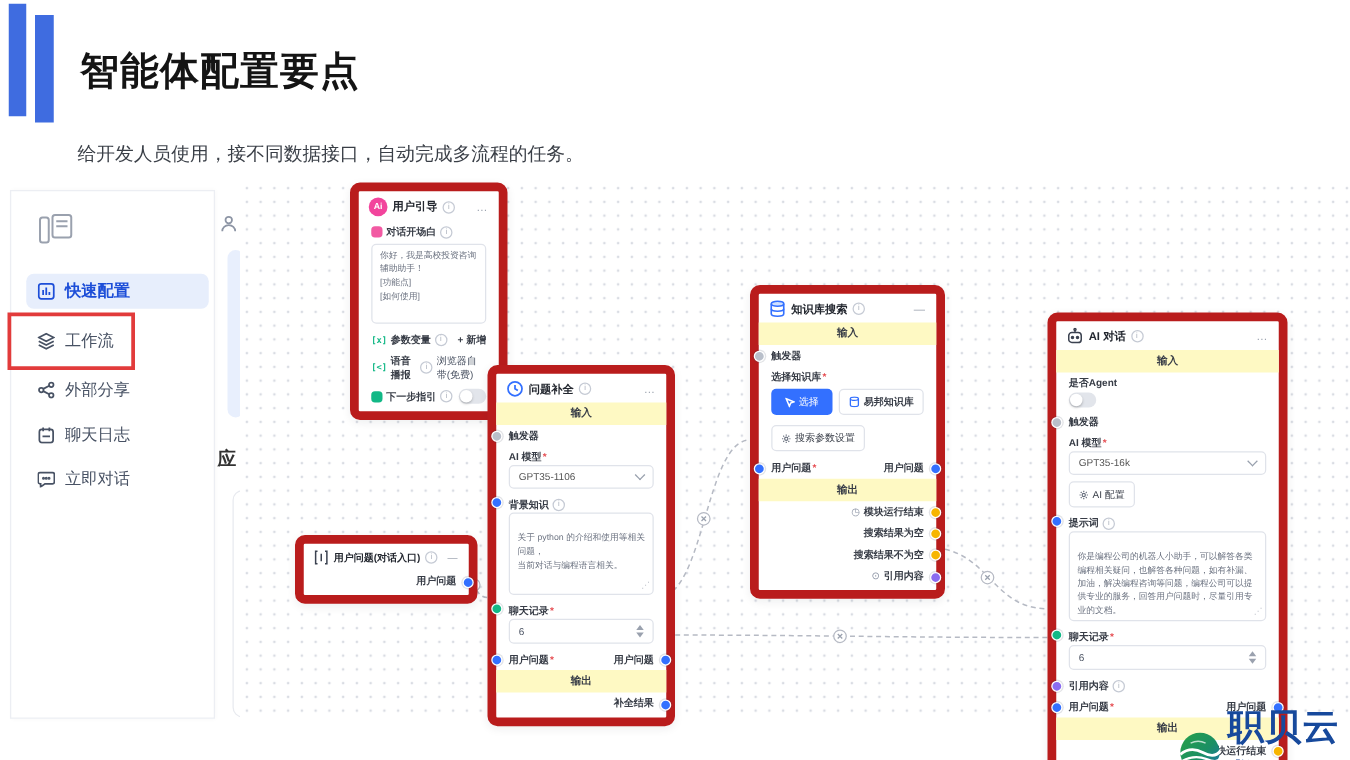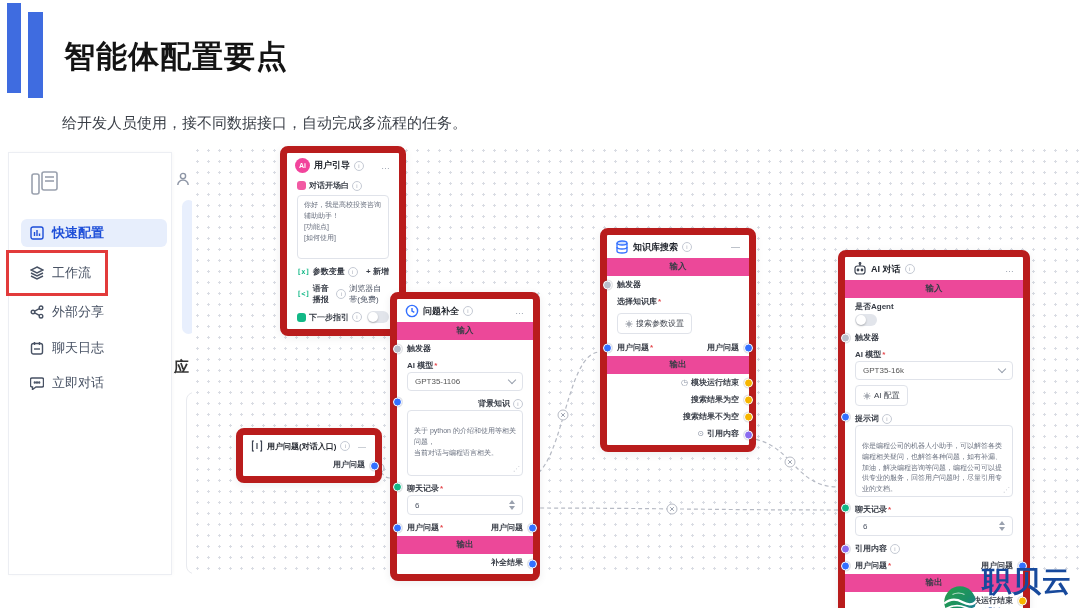--- a/index.html
+++ b/index.html
@@ -30,21 +30,21 @@
   
   .canvas{position:absolute;left:192px;top:145px;width:888px;height:430px;background-color:#fff;
           background-image:radial-gradient(circle,#d9dce3 1px,transparent 1.3px);background-size:11px 11px;}
   #edges{position:absolute;left:192px;top:145px;width:888px;height:430px;pointer-events:none;z-index:5;}
 
   
   .node{position:absolute;background:#fff;border:7px solid #b91c1c;border-radius:8px;z-index:10;
         box-shadow:0 2px 8px rgba(19,24,44,.07);font-size:8px;color:#4b5363;}
   .nh{display:flex;align-items:center;gap:4px;padding:5px 8px 4px;font-size:9px;font-weight:bold;color:#23272f;}
   .nh .menu{margin-left:auto;color:#9aa1ae;font-weight:normal;letter-spacing:1px;}
-  .band{background:#ec4899;text-align:center;font-size:8.5px;font-weight:bold;color:#383d47;padding:3px 0;}
+  .band{background:#fef9c3;text-align:center;font-size:8.5px;font-weight:bold;color:#383d47;padding:3px 0;}
   .row{position:relative;display:flex;align-items:center;gap:3px;padding:3px 10px;}
   .row .right{margin-left:auto;display:flex;align-items:center;gap:3px;}
   .lbl{font-weight:bold;color:#373c46;}
   .req::after{content:"*";color:#e5484d;margin-left:1px;}
   .inf{display:inline-block;width:8px;height:8px;border:1px solid #c5cad4;border-radius:50%;
        color:#a8aeba;font-size:6px;line-height:8px;text-align:center;font-weight:normal;flex:0 0 auto;}
   .inf::before{content:"i";}
   .dotl,.dotr{position:absolute;top:50%;transform:translateY(-50%);width:7px;height:7px;border-radius:50%;
        border:1.5px solid #fff;box-shadow:0 0 0 1px rgba(60,70,90,.15);cursor:pointer;}
   .dotl{left:-4px;} .dotr{right:-4px;}
@@ -253,21 +253,21 @@
     <span class="lbl">触发器</span>
     <span class="dotl c-gray"></span>
   </div>
   <div class="row" style="padding-bottom:0;">
       <span class="lbl req">AI 模型</span>
     </div>
   <div class="sel">
     <span>GPT35-1106</span>
     <span class="chev"></span>
   </div>
-  <div class="row" style="padding-bottom:0;justify-content:flex-end;">
+  <div class="row" style="padding-bottom:0;">
     <span class="lbl">背景知识</span>
     <span class="inf"></span>
     <span class="dotl c-blue"></span>
   </div>
   <div class="ta" style="height:56px;">
     <span>关于 python 的介绍和使用等相关问题，
 当前对话与编程语言相关。</span>
     <span class="rs">⋰</span>
   </div>
   <div class="row" style="padding-bottom:0;">
@@ -306,20 +306,35 @@
     <span class="menu">—</span>
   </div>
   <div class="band">输入</div>
   <div class="row">
     <span class="lbl">触发器</span>
     <span class="dotl c-gray"></span>
   </div>
   <div class="row" style="padding-bottom:1px;">
       <span class="lbl req">选择知识库</span>
     </div>
+  <div class="row" style="gap:5px;">
+    <span class="btn-blue">
+      <svg width="8" height="8" viewBox="0 0 8 8" fill="none" stroke="#fff" stroke-width="1.2">
+          <path d="M1 1 L7 3.5 L4.5 4.5 L3.5 7 Z"></path>
+        </svg>
+      <span>选择</span>
+    </span>
+    <span class="btn-outline">
+      <svg width="9" height="9" viewBox="0 0 14 14" fill="none" stroke="#3370ff" stroke-width="1.6">
+          <ellipse cx="7" cy="3" rx="5" ry="2"></ellipse>
+          <path d="M2 3 V11 C2 12.1 4.2 13 7 13 C9.8 13 12 12.1 12 11 V3"></path>
+        </svg>
+      <span>易邦知识库</span>
+    </span>
+  </div>
   <div class="row" style="padding-top:5px;padding-bottom:5px;">
     <span class="btn-outline" style="font-weight:normal;">
       <svg width="8" height="8" viewBox="0 0 10 10" fill="none" stroke="#6b7280" stroke-width="1.2">
           <circle cx="5" cy="5" r="1.6"></circle>
           <path d="M5 0.8 V2 M5 8 V9.2 M0.8 5 H2 M8 5 H9.2 M2 2 L2.9 2.9 M7.1 7.1 L8 8 M8 2 L7.1 2.9 M2.9 7.1 L2 8"></path>
         </svg>
       <span>搜索参数设置</span>
     </span>
   </div>
   <div class="row">

